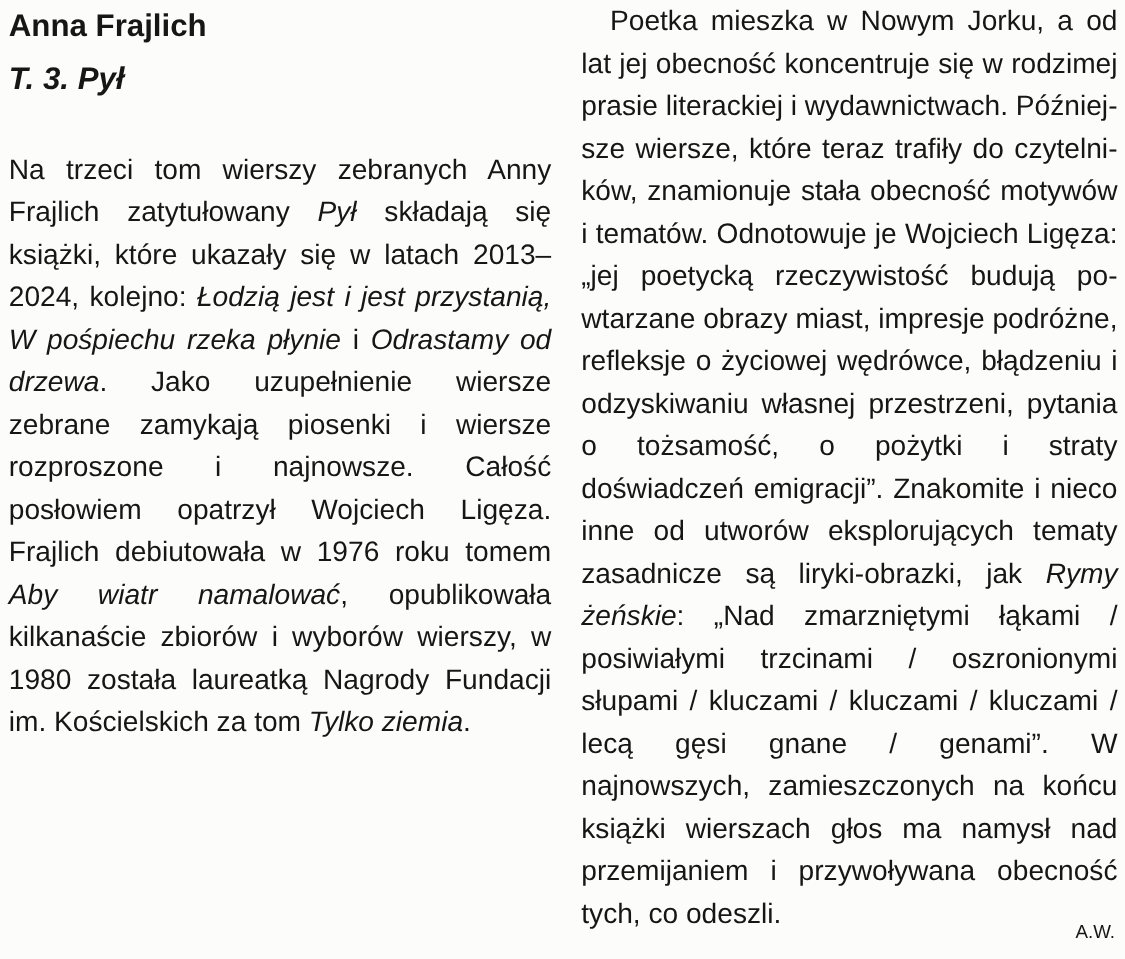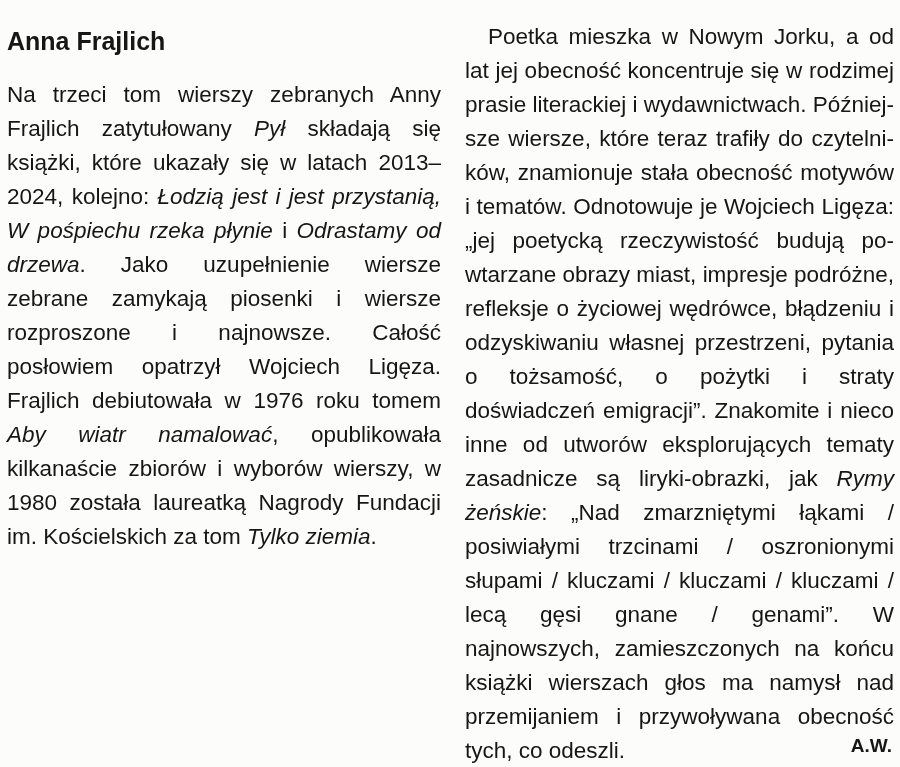--- a/index.html
+++ b/index.html
@@ -8,21 +8,21 @@
     height: 767px;
     background: #fcfcfa;
     color: #161616;
     font-family: "Liberation Sans", sans-serif;
     overflow: hidden;
   }
   .page {
     box-sizing: border-box;
     width: 856px;
     height: 767px;
-    padding: 20px 6px 0 7px;
+    padding: 0 6px 0 7px;
     display: flex;
     gap: 24px;
   }
   .col {
     box-sizing: border-box;
     flex: 0 0 auto;
   }
   .col-left  { width: 434px; }
   .col-right { width: 429px; position: relative; }
 
@@ -47,40 +47,41 @@
   }
 
   
   .body-par {
     margin: 0;
     font-size: 22.5px;
     line-height: 34px;
     text-align: justify;
     hyphens: manual;
   }
-  .col-left .body-par { margin-top: 16px; }
+  .col-left .body-par { margin-top: 34px; }
   .col-right .body-par { text-indent: 23px; }
   .body-par i { font-style: italic; }
 
   .signature {
     position: absolute;
     right: 2px;
     bottom: 8px;
-    font-size: 19px;
-    font-weight: 700;
+    font-size: 15px;
+    font-weight: 400;
     line-height: 26px;
   }
 </style>
 </head>
 <body>
 
 <div class="page">
 
   <div class="col col-left">
     <div class="book-author">Anna Frajlich</div>
+    <div class="book-volume">T. 3. Pył</div>
 
     <p class="body-par"><span>Na trzeci tom wierszy zebranych Anny Frajlich zatytułowany </span><i>Pył</i><span> składają się książ­ki, które ukazały się w latach 2013–2024, kolejno: </span><i>Łodzią jest i jest przystanią, W po­śpiechu rzeka płynie</i><span> i </span><i>Odrastamy od drzewa</i><span>. Jako uzupełnienie wiersze zebrane zamy­kają piosenki i wiersze rozproszone i naj­nowsze. Całość posłowiem opatrzył Woj­ciech Ligęza. Frajlich debiutowała w 1976 roku tomem </span><i>Aby wiatr namalować</i><span>, opub­likowała kilkanaście zbiorów i wyborów wierszy, w 1980 została laureatką Nagro­dy Fundacji im. Kościelskich za tom </span><i>Tylko ziemia</i><span>.</span></p>
   </div>
 
   <div class="col col-right">
     <p class="body-par"><span>Poetka mieszka w Nowym Jorku, a od lat jej obecność koncentruje się w rodzimej prasie literackiej i wydawnictwach. Później­sze wiersze, które teraz trafiły do czytelni­ków, znamionuje stała obecność motywów i tematów. Odnotowuje je Wojciech Ligę­za: „jej poetycką rzeczywistość budują po­wtarzane obrazy miast, impresje podróżne, refleksje o życiowej wędrówce, błądzeniu i odzyskiwaniu własnej przestrzeni, pytania o tożsamość, o pożytki i straty doświadczeń emigracji”. Znakomite i nieco inne od utwo­rów eksplorujących tematy zasadnicze są li­ryki-obrazki, jak </span><i>Rymy żeńskie</i><span>: „Nad zmarz­niętymi łąkami / posiwiałymi trzcinami / oszronionymi słupami / kluczami / klucza­mi / kluczami / lecą gęsi gnane / genami”. W najnowszych, zamieszczonych na końcu książki wierszach głos ma namysł nad prze­mijaniem i przywoływana obecność tych, co odeszli.</span></p>
 
     <div class="signature">A.W.</div>
   </div>
 

